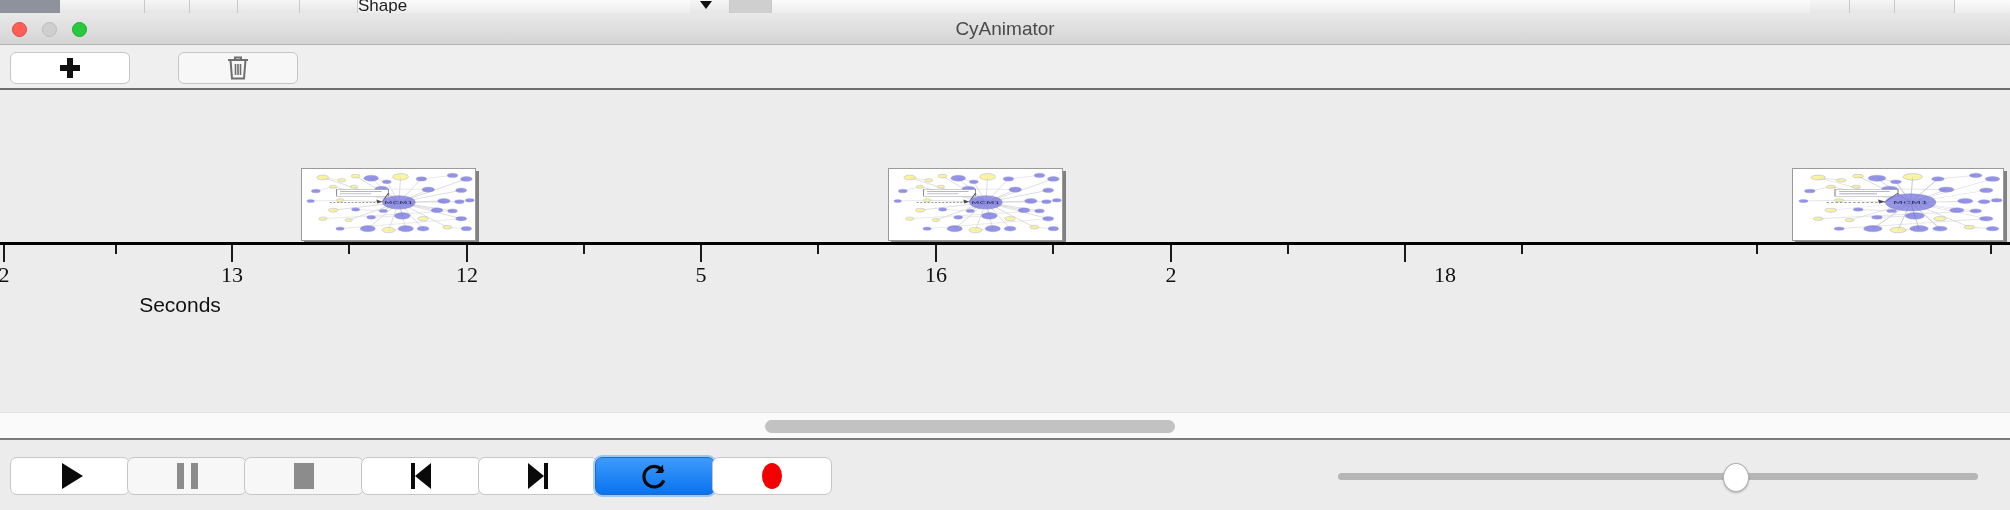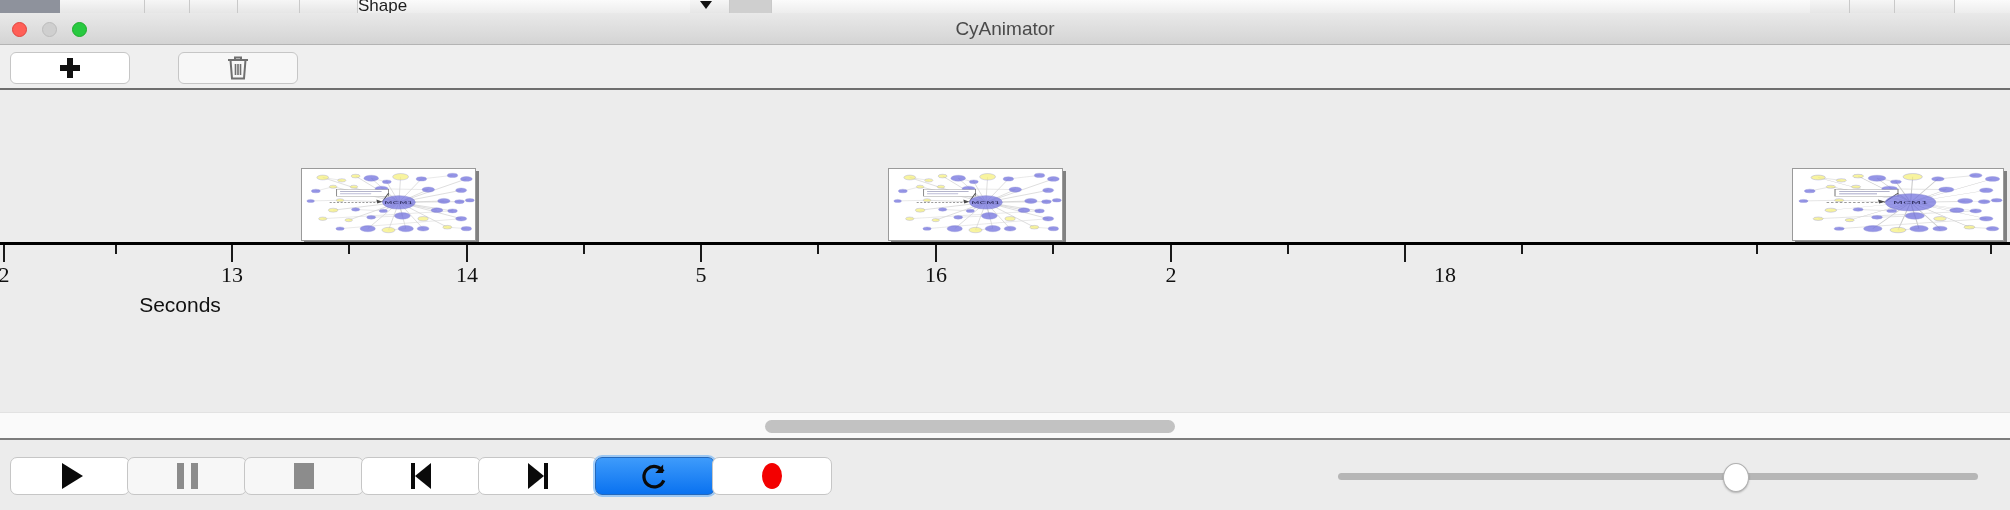--- a/index.html
+++ b/index.html
@@ -617,21 +617,21 @@
         <div class="tick minor" style="left: 1052px;"></div>
         <div class="tick minor" style="left: 1287px;"></div>
         <div class="tick minor" style="left: 1521px;"></div>
         <div class="tick minor" style="left: 1756px;"></div>
         <div class="tick minor" style="left: 1990px;"></div>
         <div class="tick major" style="left: 3px;"></div>
         <div class="tick-label" style="left: 4px;">2</div>
         <div class="tick major" style="left: 231px;"></div>
         <div class="tick-label" style="left: 232px;">13</div>
         <div class="tick major" style="left: 466px;"></div>
-        <div class="tick-label" style="left: 467px;">14</div>
+        <div class="tick-label" style="left: 467px;">12</div>
         <div class="tick major" style="left: 700px;"></div>
         <div class="tick-label" style="left: 701px;">5</div>
         <div class="tick major" style="left: 935px;"></div>
         <div class="tick-label" style="left: 936px;">16</div>
         <div class="tick major" style="left: 1170px;"></div>
         <div class="tick-label" style="left: 1171px;">2</div>
         <div class="tick major" style="left: 1404px;"></div>
         <div class="tick-label" style="left: 1405px; margin-left: 40px;">18</div>
       </div>
     <div class="ruler-line"></div>

